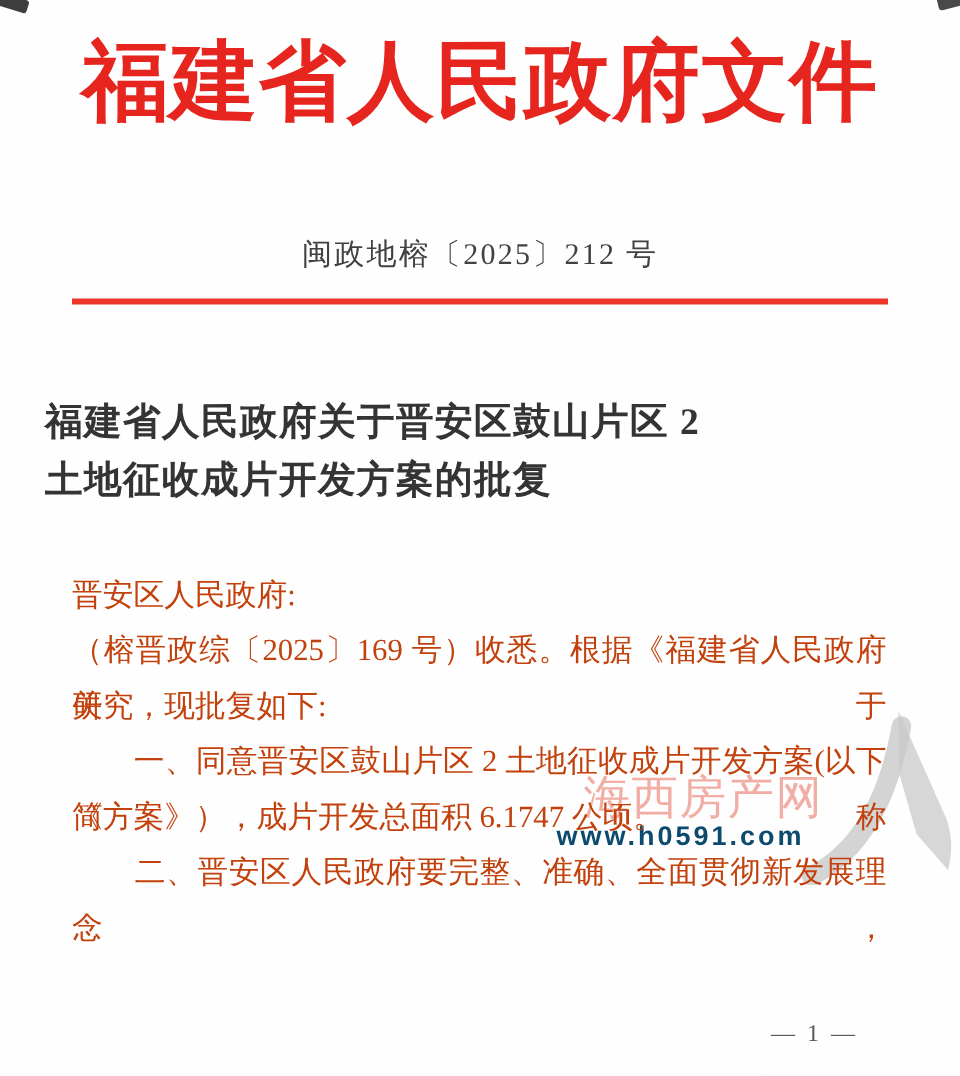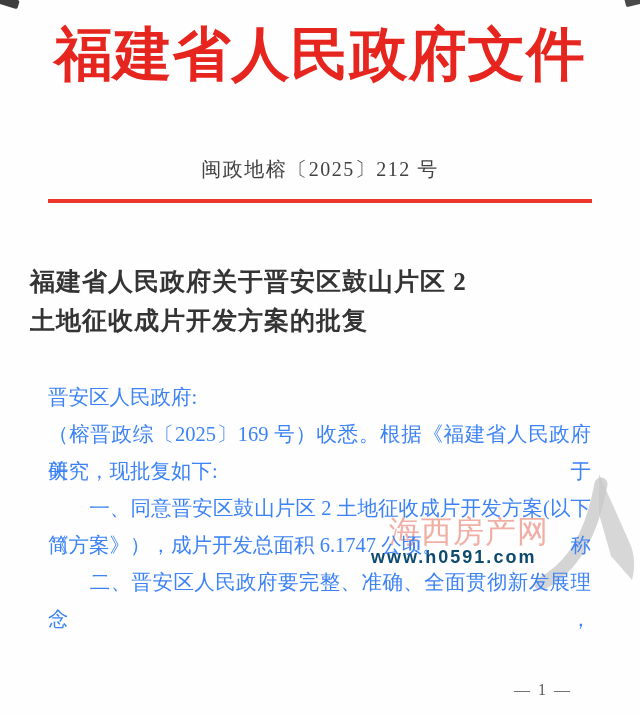--- a/index.html
+++ b/index.html
@@ -55,21 +55,21 @@
     line-height: 39px;
     letter-spacing: 1px;
     color: #343434;
     z-index: 2;
   }
   .doc-body {
     position: absolute;
     top: 379px; left: 48px;
     width: 543px;
     font-size: 20.5px;
-    color: #3b82f6;
+    color: #c2410c;
     z-index: 2;
   }
   .body-line {
     line-height: 37px;
     height: 37px;
     white-space: nowrap;
     text-align: left;
   }
   .body-line.j {
     white-space: normal;

